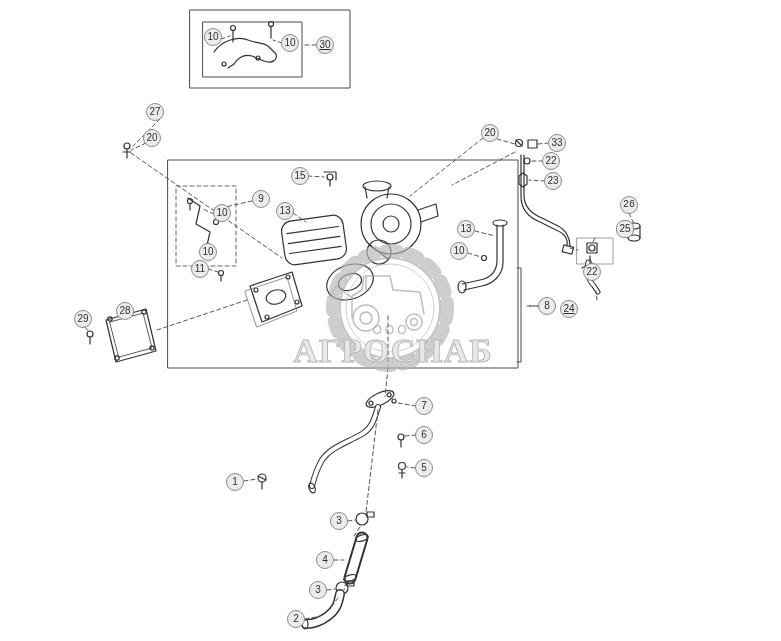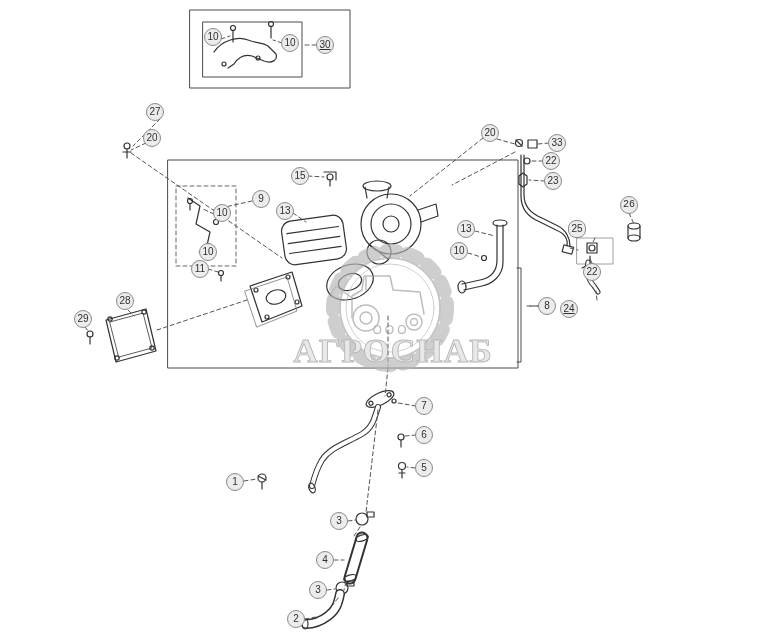--- a/index.html
+++ b/index.html
@@ -291,33 +291,33 @@
     </div>
       <div class="callout" style="left: 551px; top: 161px;">
       <span>22</span>
     </div>
       <div class="callout" style="left: 553px; top: 181px;">
       <span>23</span>
     </div>
       <div class="callout" style="left: 629px; top: 205px; font-family: Liberation Mono, monospace;">
       <span>26</span>
     </div>
-      <div class="callout" style="left: 577px; top: 229px; border-radius: 8px;">
+      <div class="callout" style="left: 625px; top: 229px; border-radius: 8px;">
       <span>25</span>
     </div>
       <div class="callout" style="left: 592px; top: 272px;">
       <span>22</span>
     </div>
       <div class="callout" style="left: 569px; top: 309px; text-decoration: underline;">
       <span>24</span>
     </div>
       <div class="callout" style="left: 547px; top: 306px;">
       <span>8</span>
     </div>
-      <div class="callout" style="left: 125px; top: 301px;">
+      <div class="callout" style="left: 125px; top: 311px;">
       <span>28</span>
     </div>
       <div class="callout" style="left: 83px; top: 319px; text-align: right;">
       <span>29</span>
     </div>
       <div class="callout" style="left: 424px; top: 406px;">
       <span>7</span>
     </div>
       <div class="callout" style="left: 424px; top: 435px;">
       <span>6</span>

